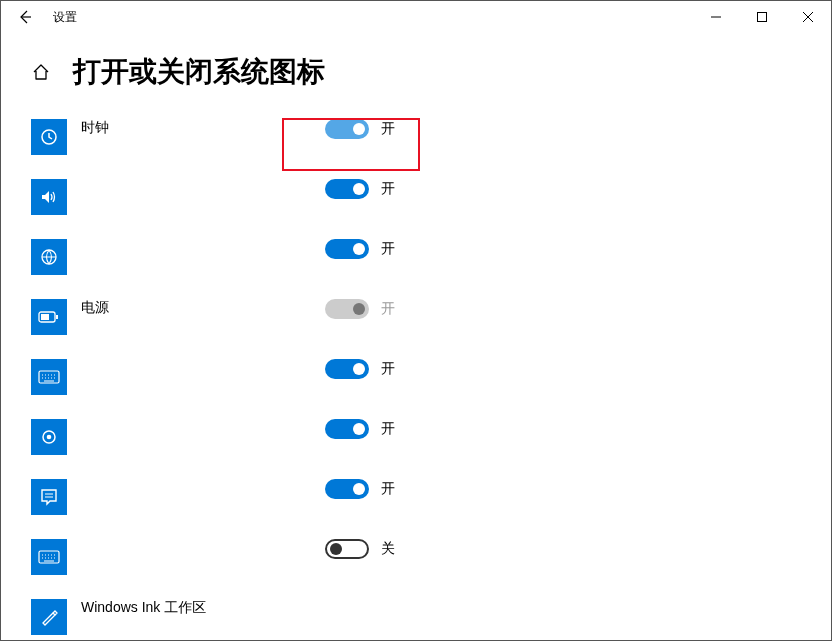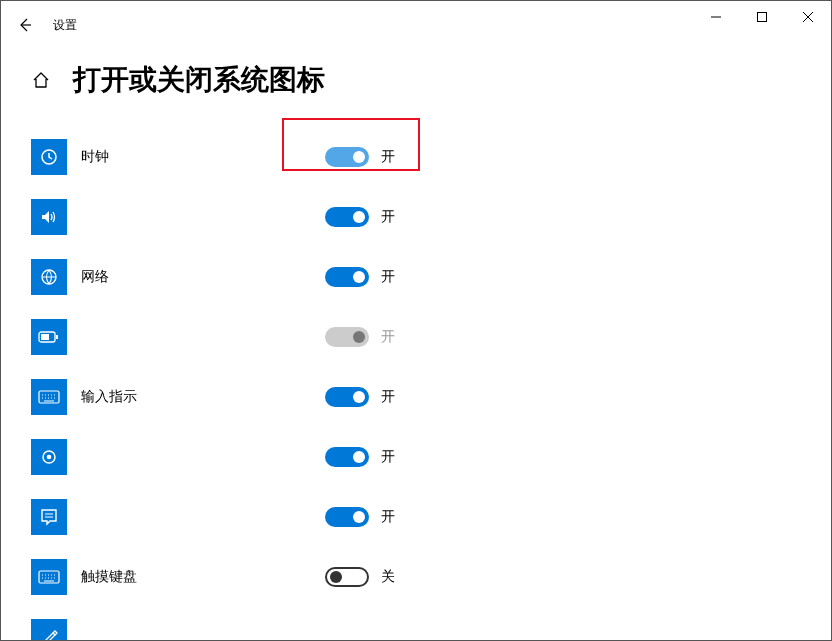--- a/index.html
+++ b/index.html
@@ -10,21 +10,20 @@
       height: 641px;
       overflow: hidden;
       position: relative;
       border: 1px solid #555;
     }
     .titlebar {
       height: 32px;
       display: flex;
       align-items: center;
       padding-left: 8px;
-      margin-top: 8px;
     }
     .back-btn {
       width: 32px;
       height: 32px;
       display: flex;
       align-items: center;
       justify-content: center;
       cursor: pointer;
     }
     .titlebar-label {
@@ -66,21 +65,21 @@
       font-weight: 600;
       color: #000;
     }
     .content {
       padding: 18px 0 0 30px;
       height: 555px;
       overflow-y: auto;
     }
     .item-row {
       display: flex;
-      align-items: center;
+      align-items: flex-start;
       height: 60px;
       position: relative;
     }
     .icon-tile {
       width: 36px;
       height: 36px;
       background: #0078d7;
       display: flex;
       align-items: center;
       justify-content: center;
@@ -205,53 +204,52 @@
     </div>
   </div>
 
   <div class="item-row">
     <div class="icon-tile">
       <svg width="20" height="20" viewBox="0 0 20 20">
           <circle cx="10" cy="10" r="7" stroke="#fff" fill="none" stroke-width="1.3"></circle>
           <path d="M3 10 H17 M10 3 Q5 10 10 17 M10 3 Q15 10 10 17" stroke="#fff" fill="none" stroke-width="1.1"></path>
         </svg>
     </div>
-    <span class="item-label">网络</span>
     <div class="toggle-wrap">
       <div class="toggle on">
           <div class="knob"></div>
         </div>
       <span class="toggle-label">开</span>
     </div>
   </div>
 
   <div class="item-row">
     <div class="icon-tile">
       <svg width="22" height="14" viewBox="0 0 22 14">
           <rect x="1" y="2" width="16" height="10" rx="2" stroke="#fff" fill="none" stroke-width="1.3"></rect>
           <rect x="18" y="5" width="2" height="4" fill="#fff"></rect>
           <rect x="3" y="4" width="8" height="6" fill="#fff"></rect>
         </svg>
     </div>
+    <span class="item-label">电源</span>
     <div class="toggle-wrap">
       <div class="toggle disabled">
           <div class="knob"></div>
         </div>
       <span class="toggle-label disabled">开</span>
     </div>
   </div>
 
   <div class="item-row">
     <div class="icon-tile">
       <svg width="22" height="14" viewBox="0 0 22 14">
           <rect x="1" y="1" width="20" height="12" rx="1.5" stroke="#fff" fill="none" stroke-width="1.2"></rect>
           <path d="M4 5h1M7 5h1M10 5h1M13 5h1M16 5h1 M4 8h1M7 8h1M10 8h1M13 8h1M16 8h1 M6 11h10" stroke="#fff" stroke-width="1.2"></path>
         </svg>
     </div>
-    <span class="item-label">输入指示</span>
     <div class="toggle-wrap">
       <div class="toggle on">
           <div class="knob"></div>
         </div>
       <span class="toggle-label">开</span>
     </div>
   </div>
 
   <div class="item-row">
     <div class="icon-tile">
@@ -283,33 +281,33 @@
     </div>
   </div>
 
   <div class="item-row">
     <div class="icon-tile">
       <svg width="22" height="14" viewBox="0 0 22 14">
           <rect x="1" y="1" width="20" height="12" rx="1.5" stroke="#fff" fill="none" stroke-width="1.2"></rect>
           <path d="M4 5h1M7 5h1M10 5h1M13 5h1M16 5h1 M4 8h1M7 8h1M10 8h1M13 8h1M16 8h1 M6 11h10" stroke="#fff" stroke-width="1.2"></path>
         </svg>
     </div>
-    <span class="item-label">触摸键盘</span>
     <div class="toggle-wrap">
       <div class="toggle off-border">
           <div class="knob"></div>
         </div>
       <span class="toggle-label">关</span>
     </div>
   </div>
 
   <div class="item-row">
     <div class="icon-tile">
       <svg width="20" height="20" viewBox="0 0 20 20">
           <path d="M4 16 L14 6 L16 8 L6 18 Z" stroke="#fff" fill="none" stroke-width="1.3"></path>
           <path d="M14 6 L16 4 L18 6 L16 8" stroke="#fff" fill="none" stroke-width="1.3"></path>
         </svg>
     </div>
+    <span class="item-label">Windows Ink 工作区</span>
   </div>
 
 </div>
 
 <div class="highlight-box" style="left:281px;top:117px;width:138px;height:53px;"></div>
 
 </body></html>

